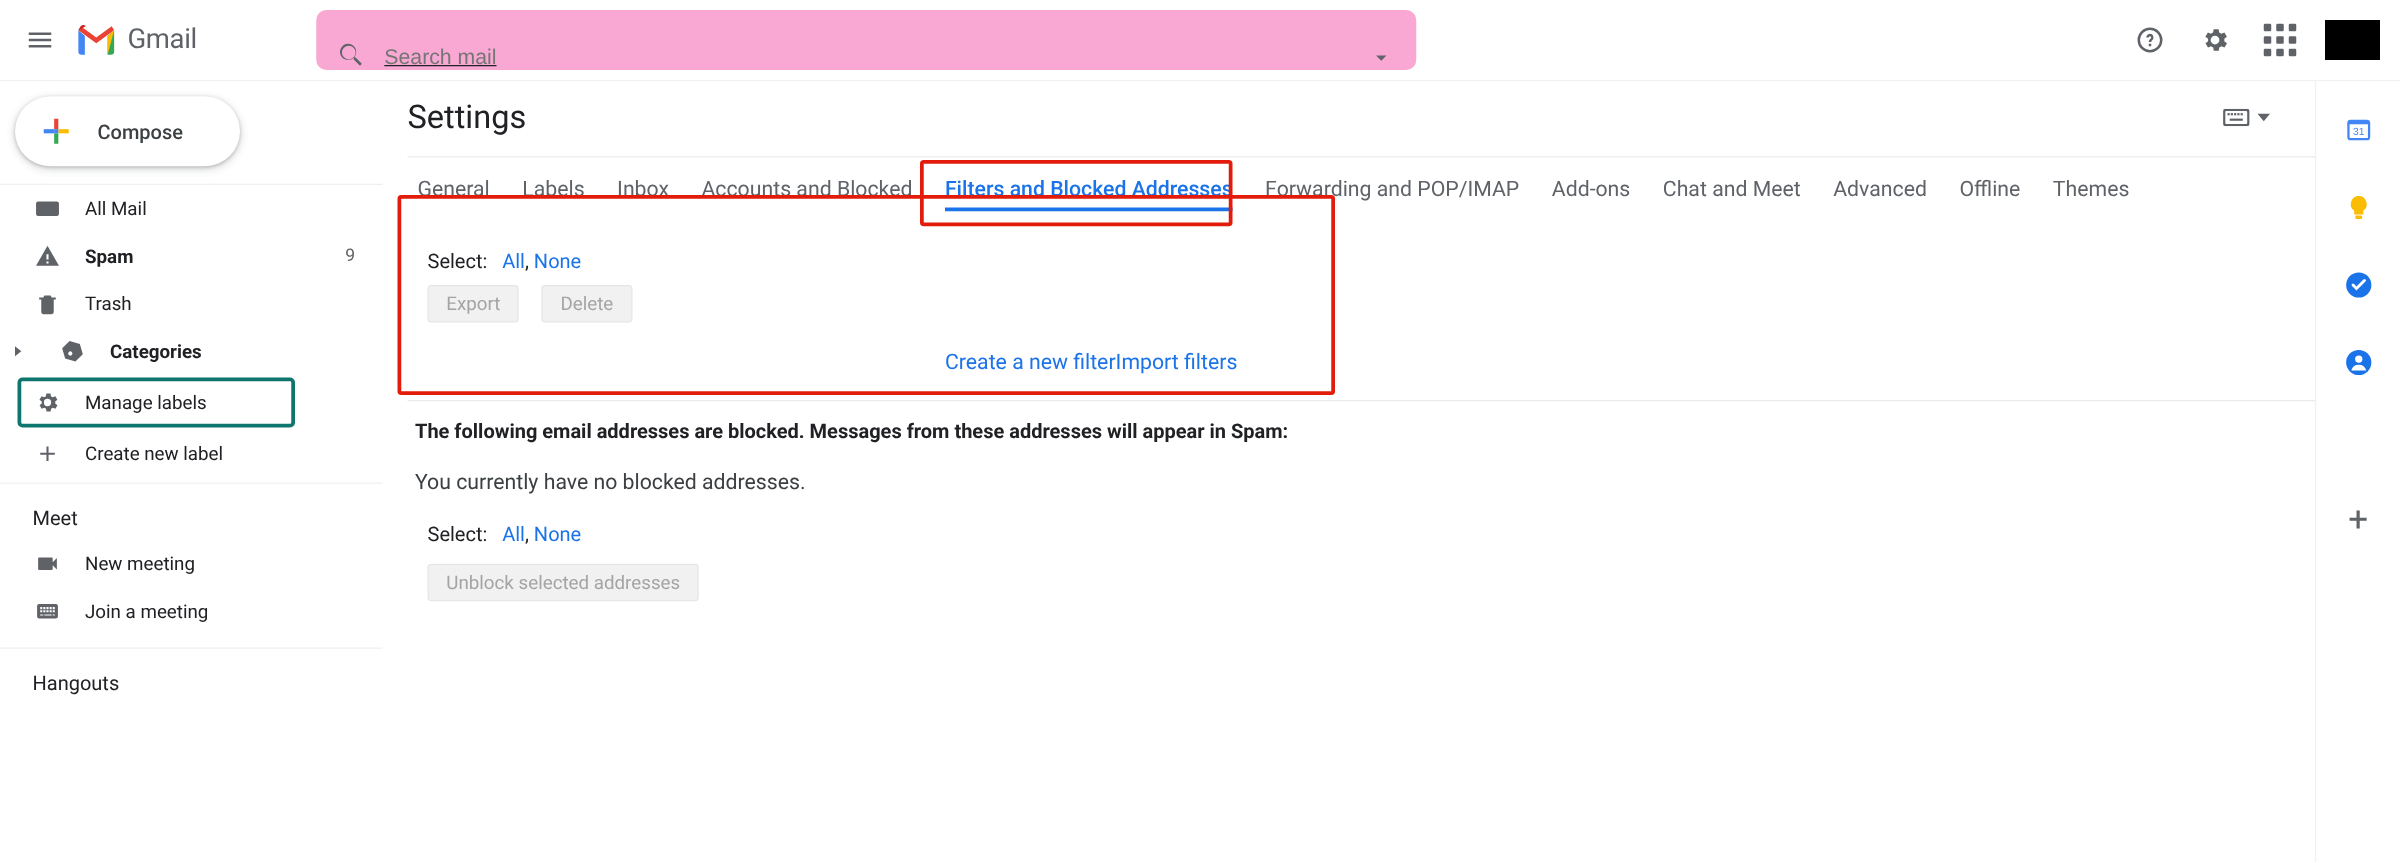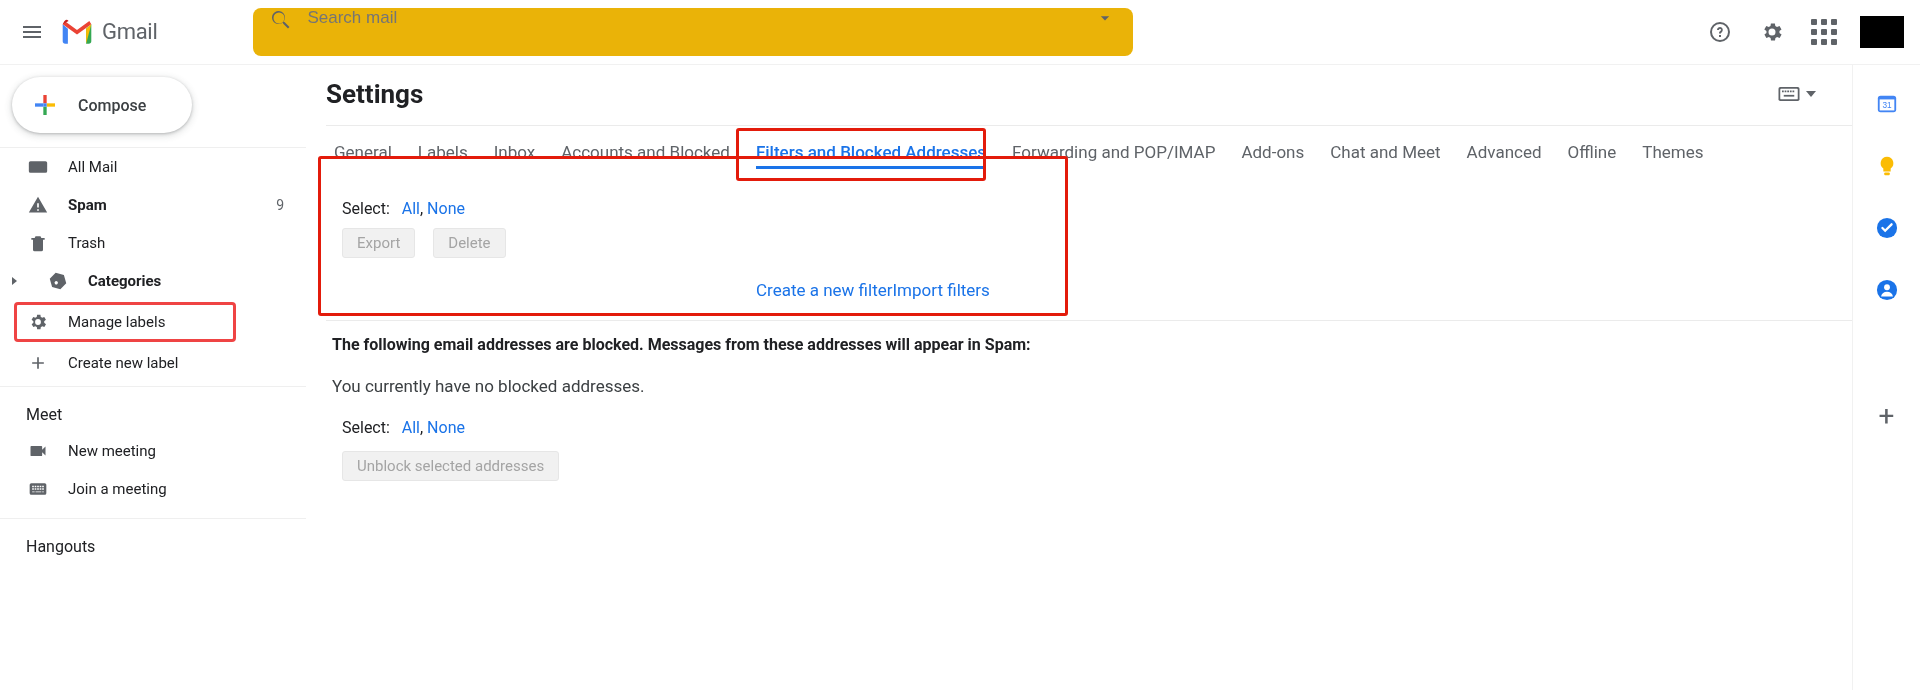--- a/index.html
+++ b/index.html
@@ -6,21 +6,21 @@
   body { font-family: "Google Sans", Roboto, Arial, sans-serif; color:#202124; background:#fff; width:1920px; height:690px; overflow:hidden; font-size:16px; }
   a { text-decoration: none; }
 
   
   .header { display:flex; align-items:center; height:64px; padding:0 16px 0 8px; border-bottom:1px solid #fff; }
   .hamburger { width:48px; height:48px; display:flex; align-items:center; justify-content:center; border-radius:50%; cursor:pointer; }
   .hamburger svg { width:24px; height:24px; fill:#5f6368; }
   .logo { display:flex; align-items:center; gap:8px; margin-left:4px; }
   .logo-text { font-size:22px; color:#5f6368; letter-spacing:-0.3px; }
   .search-wrap { flex:0 0 auto; margin-left:96px; }
-  .search { width:880px; height:48px; background:#eab308; border-radius:8px; display:flex; align-items:flex-start; padding:0 10px; }
+  .search { width:880px; height:48px; background:#f9a8d4; border-radius:8px; display:flex; align-items:flex-end; padding:0 10px;text-decoration:underline; }
   .search .s-icon { width:24px; height:24px; fill:#5f6368; margin:0 14px 0 6px; }
   .search input { flex:1; border:none; background:transparent; outline:none; font-size:17px; color:#5f6368; }
   .search .dd-icon { width:20px; height:20px; fill:#5f6368; margin:0 8px; }
   .header-right { margin-left:auto; display:flex; align-items:center; gap:12px; }
   .hicon { width:40px; height:40px; display:flex; align-items:center; justify-content:center; border-radius:50%; cursor:pointer; }
   .hicon svg { width:24px; height:24px; fill:#5f6368; }
   .apps-grid { display:grid; grid-template-columns:repeat(3,6px); grid-auto-rows:6px; gap:4px; }
   .apps-grid span { background:#5f6368; border-radius:1px; }
   .profile { width:44px; height:32px; background:#000; margin-left:4px; }
 
@@ -31,27 +31,27 @@
   .sidebar { width:306px; flex:0 0 306px; padding-top:12px; }
   .compose { margin:0 0 14px 12px; width:180px; height:56px; border-radius:32px; display:flex; align-items:center; gap:18px; padding-left:18px; box-shadow:0 1px 3px rgba(60,64,67,.3),0 2px 6px 2px rgba(60,64,67,.12); background:#fff; cursor:pointer; }
   .compose svg { width:30px; height:30px; }
   .compose-label { font-size:16px; color:#3c4043; font-weight:500; }
   .nav-divider { height:1px; background:#efefef; margin:4px 0 0 0; }
   .nav-item { height:38px; display:flex; align-items:center; padding-left:28px; gap:20px; font-size:15px; color:#202124; cursor:pointer; border-radius:0 20px 20px 0; }
   .nav-item .ico { width:20px; height:20px; fill:#5f6368; flex:0 0 20px; }
   .nav-item.bold .label { font-weight:700; }
   .nav-item .count { margin-left:auto; margin-right:22px; color:#5f6368; font-size:14px; }
   .nav-item .caret { width:10px; margin-left:-18px; margin-right:8px; fill:#5f6368; }
-  .nav-highlight { border:3px solid #ef4444; border-radius:4px; margin:2px 70px 2px 14px; padding-left:11px !important; height:40px; }
+  .nav-highlight { border:3px solid #0f766e; border-radius:4px; margin:2px 70px 2px 14px; padding-left:11px !important; height:40px; }
   .section-title { padding:18px 0 8px 26px; font-size:16px; color:#202124; }
 
   
   .main { flex:1; padding:14px 0 0 20px; overflow:hidden; }
   .settings-row { display:flex; align-items:center; }
-  .page-title { font-size:26px; color:#202124;font-weight:bold; }
+  .page-title { font-size:26px; color:#202124; }
   .kbd-ind { margin-left:auto; margin-right:36px; display:flex; align-items:center; gap:6px; color:#5f6368; }
   .kbd-ind svg { width:22px; height:14px; fill:#5f6368; }
   .kbd-ind .tri { width:0;height:0;border-left:5px solid transparent;border-right:5px solid transparent;border-top:6px solid #5f6368; }
 
   .tabs-wrap { position:relative; margin-top:16px; border-top:1px solid #ebebeb; }
   .tabs { display:flex; flex-wrap:wrap; column-gap:26px; row-gap:14px; padding:14px 8px 14px 8px; font-size:17px; }
   .tab { color:#5f6368; cursor:pointer; padding:2px 0; }
   .tab.active { color:#1a73e8; border-bottom:3px solid #1a73e8; padding-bottom:4px; font-weight:500; }
   .tab-highlight { position:absolute; border:3px solid #e31b0b; border-radius:3px; pointer-events:none; }
 

